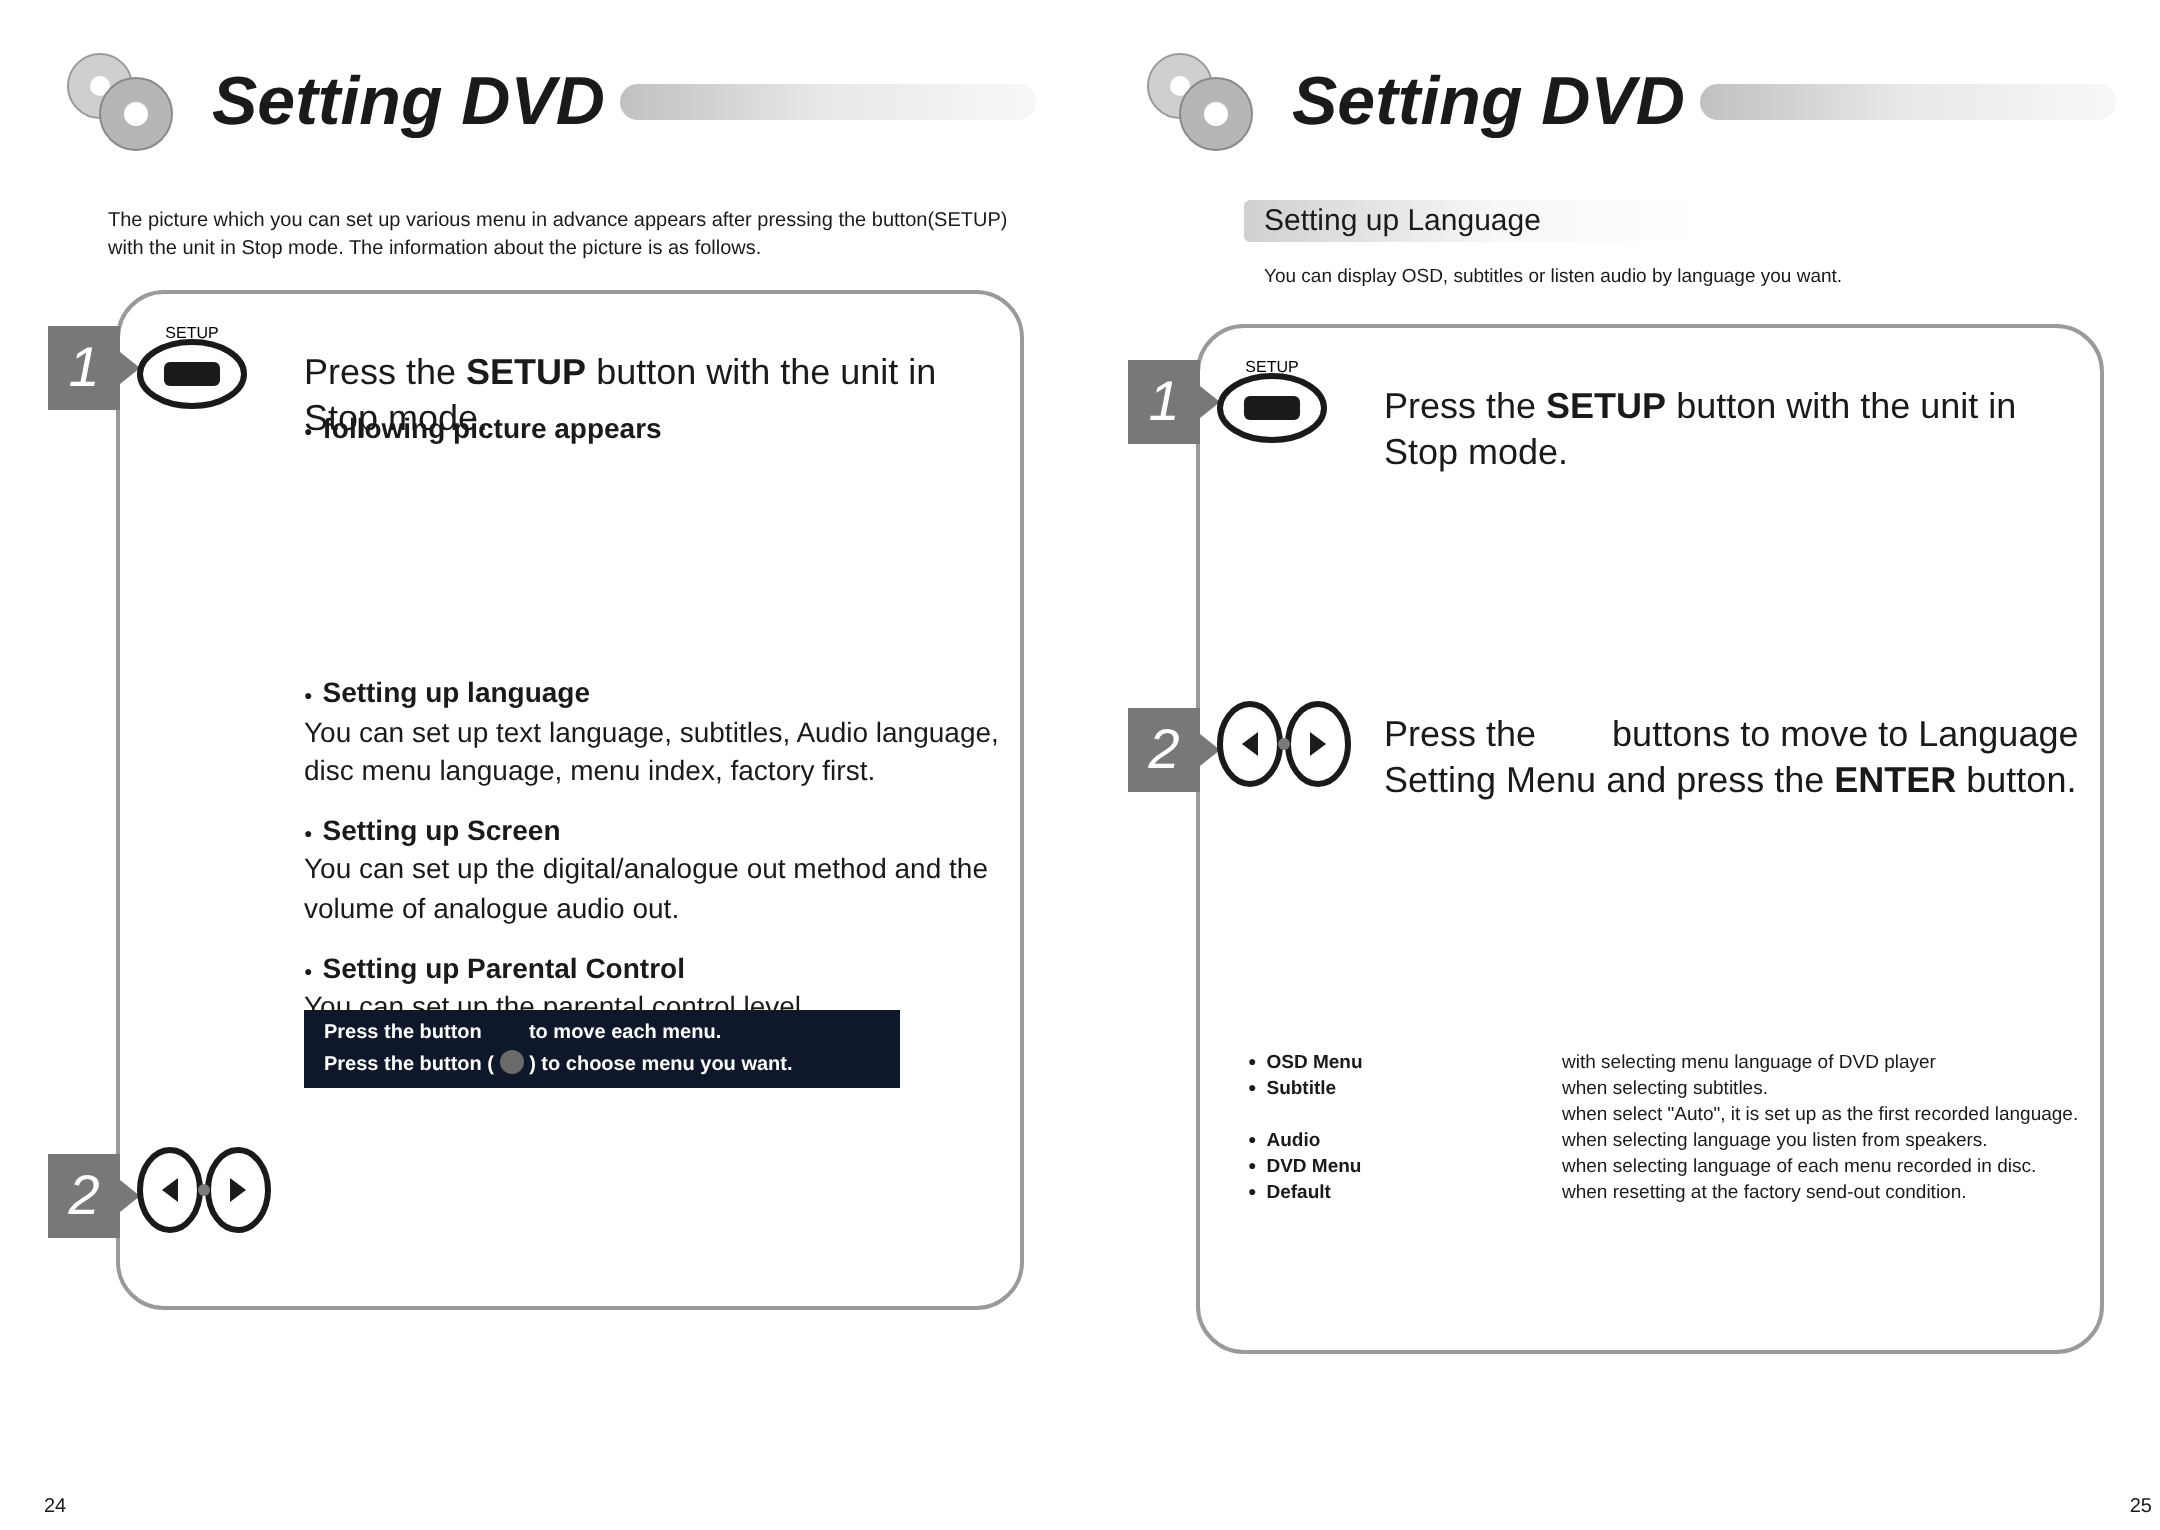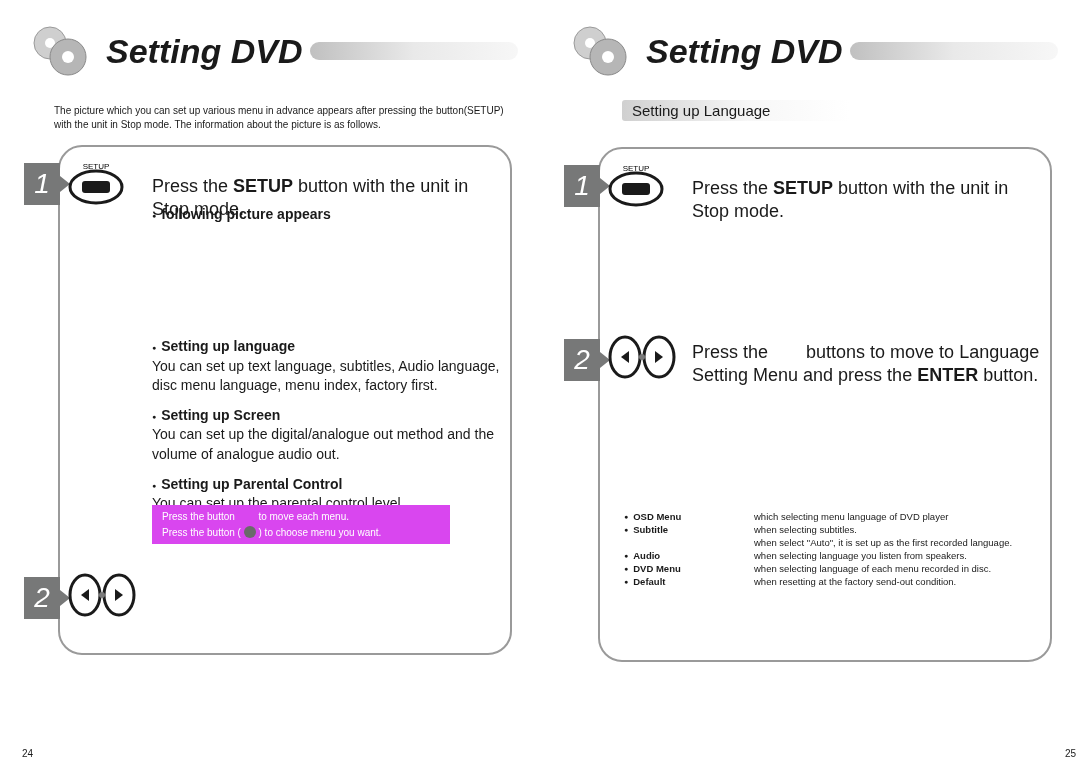--- a/index.html
+++ b/index.html
@@ -137,42 +137,43 @@
   .dot::before {
     content: "●";
     font-size: 7px;
     margin-right: 5px;
     vertical-align: 1px;
   }
 
   .tipbox {
     position: absolute;
     left: 92px;
-    background: #d946ef;
+    background: #0f172a;
     color: #fff;
     font-size: 10px;
     line-height: 1.55;
     padding: 4px 10px;
     width: 278px;
+    font-weight: bold;
   }
   .tipbox .enter-circ {
     display: inline-block;
     width: 12px; height: 12px;
     border-radius: 50%;
     background: #6a6a6a;
     vertical-align: -2px;
   }
 
   .mini-table {
     position: absolute;
     left: 24px;
     width: 420px;
     font-size: 9.5px;
   }
-  .mini-table .row { display: flex; align-items: center; margin-bottom: 2px; }
+  .mini-table .row { display: flex; align-items: center; margin-bottom: 2px; gap: 27px; }
   .mini-table .lbl { width: 130px; font-weight: 900; }
   .mini-table .lbl.empty { visibility: hidden; }
   .mini-table .desc2 { flex: 1; }
 
   .pagenum {
     position: absolute;
     bottom: 6px;
     font-size: 10px;
   }
   .page.left .pagenum { left: 22px; }
@@ -259,20 +260,21 @@
           <circle cx="18" cy="18" r="5" fill="#fff"></circle>
           <circle cx="36" cy="32" r="18" fill="#b6b6b6" stroke="#8a8a8a" stroke-width="1"></circle>
           <circle cx="36" cy="32" r="6" fill="#fff"></circle>
         </svg>
       </div>
       <div class="title-text">Setting DVD</div>
       <div class="title-bar"></div>
     </div>
 
     <div class="subsection">Setting up Language</div>
+    <div class="sub-desc">You can display OSD, subtitles or listen audio by language you want.</div>
 
     <div class="frame right">
 
       <div class="step-badge" style="top:16px">
         <span>1</span>
         <span class="tri"></span>
       </div>
       <div class="step-icon" style="top:12px">
         <svg width="56" height="48" viewBox="0 0 56 48">
           <text x="28" y="10" font-size="8" text-anchor="middle" fill="#000">SETUP</text>
@@ -298,21 +300,21 @@
         </svg>
       </div>
       <div class="step-text" style="top:192px">
         <span>Press the </span><span style="display:inline-block;width:28px"></span><span> buttons to move to Language</span><br>
         <span>Setting Menu and press the </span><b>ENTER</b><span> button.</span>
       </div>
 
       <div class="mini-table" style="top:362px">
         <div class="row">
           <div class="lbl dot">OSD Menu</div>
-          <div class="desc2">which selecting menu language of DVD player</div>
+          <div class="desc2">with selecting menu language of DVD player</div>
         </div>
         <div class="row">
           <div class="lbl dot">Subtitle</div>
           <div class="desc2">when selecting subtitles.</div>
         </div>
         <div class="row">
           <div class="lbl empty dot">.</div>
           <div class="desc2">when select "Auto", it is set up as the first recorded language.</div>
         </div>
         <div class="row">

